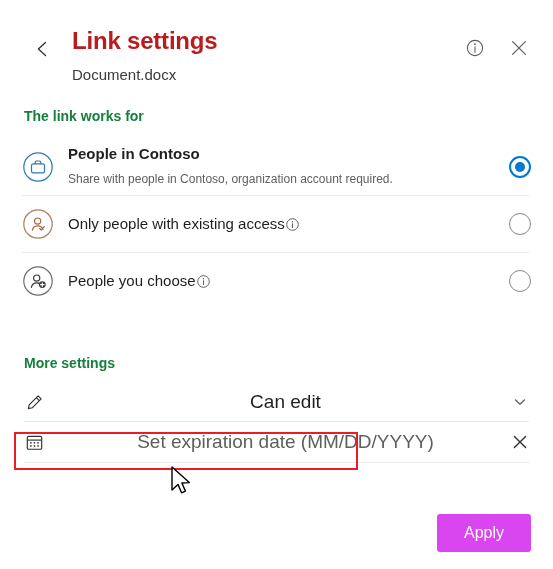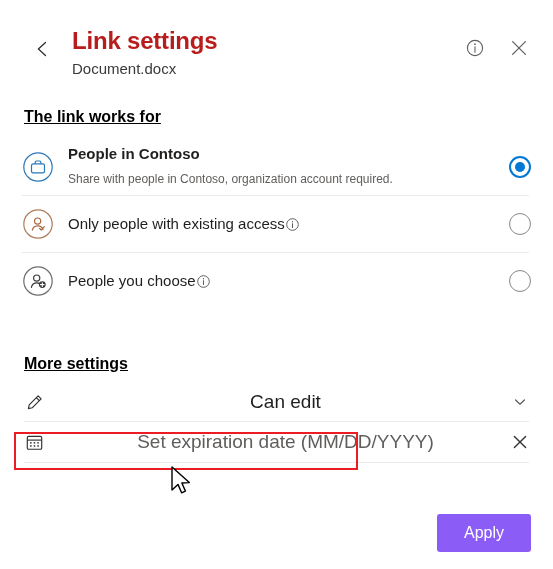--- a/index.html
+++ b/index.html
@@ -43,21 +43,21 @@
     font-weight: 600;
     letter-spacing: -0.2px;
     color: #b91c1c;
     line-height: 30px;
   }
   .subtitle {
     font-size: 15px;
     font-weight: 400;
     color: #3b3a39;
     line-height: 22px;
-    margin-top: 2px;
+    margin-top: 8px;
   }
   .header-actions {
     position: absolute;
     right: 22px;
     top: 36px;
     display: flex;
     align-items: center;
     gap: 20px;
   }
   .hdr-icon {
@@ -65,25 +65,24 @@
     height: 24px;
     display: flex;
     align-items: center;
     justify-content: center;
     cursor: pointer;
     color: #605e5c;
   }
 
   
   .section-title {
-    font-size: 16px;
+    font-size: 14px;
     font-weight: 600;
-    color: #000000;
+    color: #15803d;
     margin: 0 0 0 24px;
-    text-decoration: underline;
   }
   #works-for-title { position: absolute; top: 108px; }
   #more-settings-title { position: absolute; top: 355px; }
 
   
   .options {
     position: absolute;
     top: 138px;
     left: 0;
     right: 0;
@@ -236,21 +235,21 @@
     pointer-events: none;
   }
 
   
   .footer {
     position: absolute;
     right: 22px;
     bottom: 17px;
   }
   .apply-btn {
-    background: #8b5cf6;
+    background: #d946ef;
     color: #ffffff;
     border: none;
     border-radius: 3px;
     font-family: "Liberation Sans", sans-serif;
     font-size: 16px;
     padding: 0 22px;
     height: 38px;
     min-width: 94px;
     cursor: pointer;
   }

